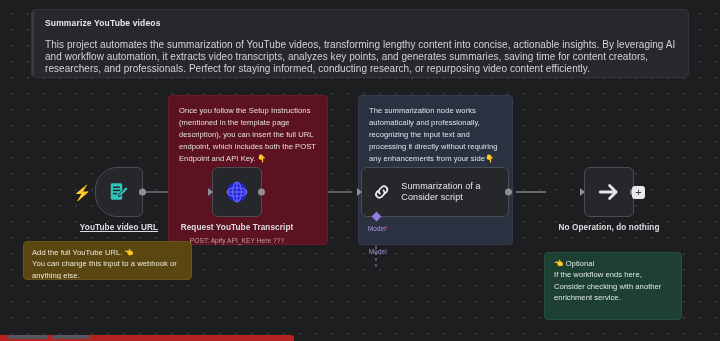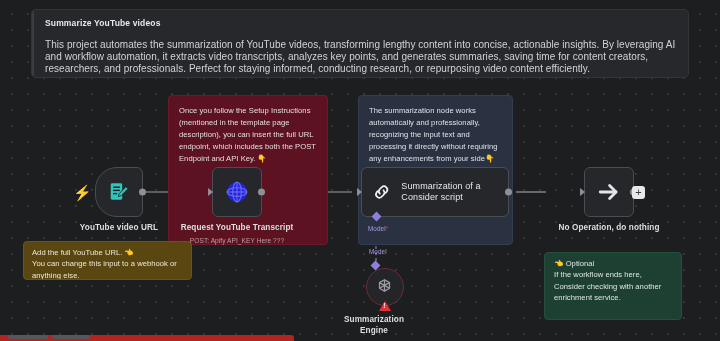--- a/index.html
+++ b/index.html
@@ -333,21 +333,21 @@
       <span id="trigger-bolt">⚡</span>
       <svg width="22" height="22" viewBox="0 0 24 24">
         <rect x="3" y="2.5" width="12.5" height="18" rx="1.6" fill="#31c4bd"></rect>
         <rect x="5.5" y="6" width="7.5" height="1.5" fill="#1d1e20"></rect>
         <rect x="5.5" y="9.5" width="7.5" height="1.5" fill="#1d1e20"></rect>
         <rect x="5.5" y="13" width="4.5" height="1.5" fill="#1d1e20"></rect>
         <path d="M19.5 6.2 L21.8 8.5 L14.2 16.1 L11.2 17 L12.1 14 Z" fill="#31c4bd" stroke="#1d1e20" stroke-width="0.9"></path>
       </svg>
       <span class="port out"></span>
     </div>
-    <div class="node-label" style="width:120px; margin-left:-36px;">YouTube video URL</div>
+    <div class="node-label" style="width:120px; margin-left:-36px;text-decoration:underline;">YouTube video URL</div>
   </div>
 
   <div class="node-wrap" id="node-request" style="left:212px; top:167px;">
     <div class="node-box">
       <span class="port-arrow"></span>
       <svg width="26" height="26" viewBox="0 0 24 24">
         <circle cx="12" cy="12" r="9.2" fill="#2424dd"></circle>
         <ellipse cx="12" cy="12" rx="9.2" ry="4" fill="none" stroke="#6d6df0" stroke-width="1"></ellipse>
         <ellipse cx="12" cy="12" rx="4" ry="9.2" fill="none" stroke="#6d6df0" stroke-width="1"></ellipse>
         <line x1="2.8" y1="12" x2="21.2" y2="12" stroke="#6d6df0" stroke-width="1"></line>
@@ -370,32 +370,20 @@
       </svg>
       <div class="node-inline-label">Summarization of a Consider script</div>
       <span class="port out"></span>
 
       <span class="model-port-diamond" style="left:11px; bottom:-4px;"></span>
     </div>
     <span class="model-label" style="left:7px; top:58px;">Model<span class="model-req">*</span></span>
     <span class="model-label" style="left:8px; top:81px;">Model</span>
   </div>
 
-  <div id="node-engine">
-    <span class="model-port-diamond" style="left:17px; top:-6px;"></span>
-    <div id="engine-circle">
-      <svg width="21" height="21" viewBox="0 0 24 24">
-        <path fill="none" stroke="#9b9da3" stroke-width="1.5" stroke-linejoin="round" d="M12 3.1 L17.7 6.4 L17.7 12.9 L12 16.2 L6.3 12.9 L6.3 6.4 Z"></path>
-        <path fill="none" stroke="#9b9da3" stroke-width="1.5" d="M12 3.1 L12 9.6 M6.3 6.4 L12 9.6 M17.7 6.4 L12 9.6 M12 9.6 L12 16.2"></path>
-        <path fill="none" stroke="#9b9da3" stroke-width="1.5" d="M6.3 12.9 L12 9.6 M17.7 12.9 L12 9.6"></path>
-      </svg>
-      <span id="engine-warning"></span>
-    </div>
-    <div class="node-label">Summarization Engine</div>
-  </div>
 
   <div class="node-wrap" id="node-noop" style="left:584px; top:167px;">
     <div class="node-box">
       <span class="port-arrow"></span>
       <svg width="28" height="28" viewBox="0 0 24 24">
         <g fill="none" stroke="#e5e5e7" stroke-width="2.4" stroke-linecap="round" stroke-linejoin="round">
           <line x1="4.5" y1="12" x2="18" y2="12"></line>
           <polyline points="12.5,6.5 18,12 12.5,17.5"></polyline>
         </g>
       </svg>

